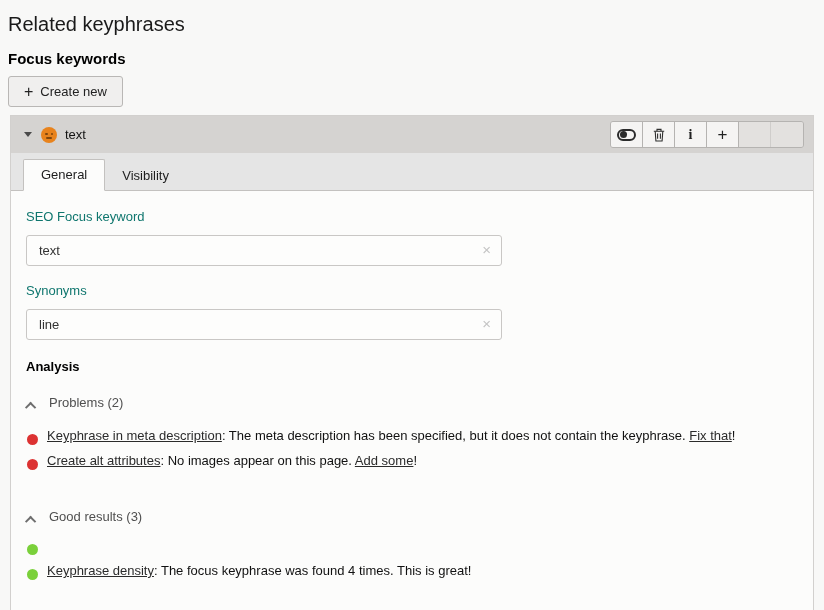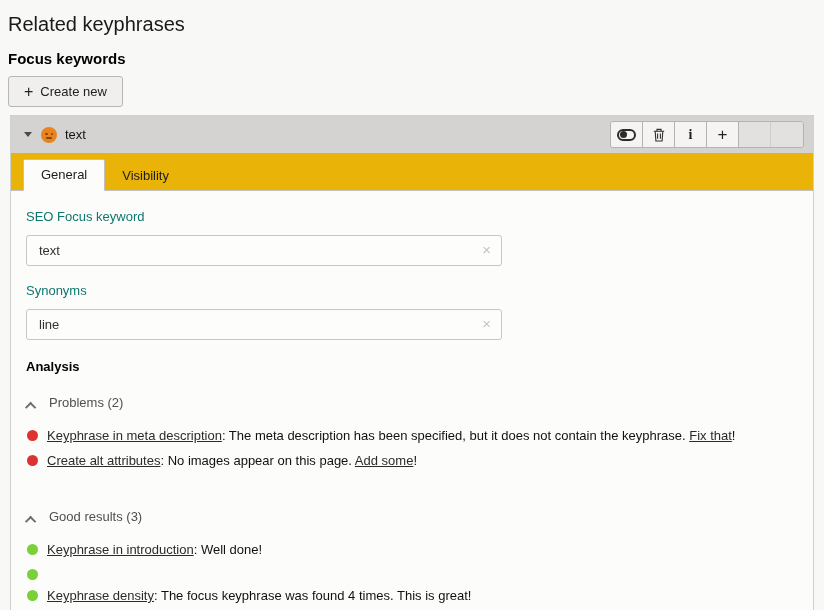--- a/index.html
+++ b/index.html
@@ -41,39 +41,39 @@
     display: flex; align-items: center; justify-content: center; cursor: pointer;
     font-family: inherit; font-size: 14px; color: #222; padding: 0;
   }
   .btn-group button:last-child { border-right: none; }
   .btn-group button.blank { background: #e3e1df; border-right-color: #cfcdcb; }
   .toggle-icon { position: relative; width: 19px; height: 12px; border: 2px solid #2b2b2b; border-radius: 7px; display: inline-block; }
   .toggle-icon i { position: absolute; left: 0.5px; top: 0.5px; width: 7px; height: 7px; border-radius: 50%; background: #2b2b2b; }
   .info-glyph { font-family: "Liberation Serif", serif; font-weight: bold; font-size: 14px; }
   .plus-glyph { font-size: 17px; font-weight: 400; line-height: 1; }
 
-  .tabs { display: flex; align-items: flex-end; background: #eab308; border-bottom: 1px solid #c3c1bf; padding: 6px 0 0 12px; }
+  .tabs { display: flex; align-items: flex-end; background: #e5e5e5; border-bottom: 1px solid #c3c1bf; padding: 6px 0 0 12px; }
   .tab { padding: 7px 17px 8px; color: #1d1d1d; cursor: pointer; margin-bottom: -1px; }
   .tab.active { background: #fcfcfb; border: 1px solid #c3c1bf; border-bottom: 1px solid #fcfcfb; border-radius: 2px 2px 0 0; }
 
   .content { padding: 18px 15px 40px; }
   .field-label { font-weight: normal; color: #0f766e; margin-bottom: 11px; }
   .input-wrap { position: relative; width: 476px; margin-bottom: 17px; }
   .input-wrap input {
     width: 100%; height: 31px; border: 1px solid #c9c7c5; border-radius: 3px;
     background: #fdfdfc; font-family: inherit; font-size: 13px; color: #333;
     padding: 0 32px 0 12px; outline: none;
   }
   .input-wrap .clear { position: absolute; right: 11px; top: 6px; color: #c4c4c4; font-size: 15px; cursor: pointer; line-height: 1.2; }
 
   .analysis-heading { font-weight: bold; color: #000; margin: 19px 0 0; }
   .sec-header { display: flex; align-items: flex-end; margin: 21px 0 0; color: #4f4f4f; cursor: pointer; }
   .chev { width: 8px; height: 8px; border-top: 2px solid #6e6e6e; border-left: 2px solid #6e6e6e; transform: rotate(45deg) translateY(2px); margin: 2px 13px 0 2px; }
   .items { list-style: none; margin-top: 17px; }
-  .item { display: flex; align-items: flex-start; margin-bottom: 7px; line-height: 18px; color: #111; }
+  .item { display: flex; align-items: flex-end; margin-bottom: 7px; line-height: 18px; color: #111; }
   .bullet { flex: 0 0 auto; width: 11px; height: 11px; border-radius: 50%; margin: 3px 9px 0 1px; }
   .bullet.problem { background: var(--problem-color, #dc3232); }
   .bullet.good { background: var(--good-color, #7ad03a); }
   .item a { color: #2b2b2b; text-decoration: underline; cursor: pointer; }
   .gap { height: 11px; }
 </style>
 </head>
 <body>
 
 <div class="page">
@@ -161,24 +161,20 @@
 
       <div class="gap"></div>
 
       <div class="sec-header">
         <span class="chev"></span>
         <span>Good results (3)</span>
       </div>
       <ul class="items">
         <li class="item">
           <span class="bullet good"></span>
-          <span><a>Keyphrase in introduction</a><span>: Well done!</span></span>
-        </li>
-        <li class="item">
-          <span class="bullet good"></span>
         </li>
         <li class="item">
           <span class="bullet good"></span>
           <span><a>Keyphrase density</a><span>: The focus keyphrase was found 4 times. This is great!</span></span>
         </li>
       </ul>
 
     </div>
   </div>
 </div>

